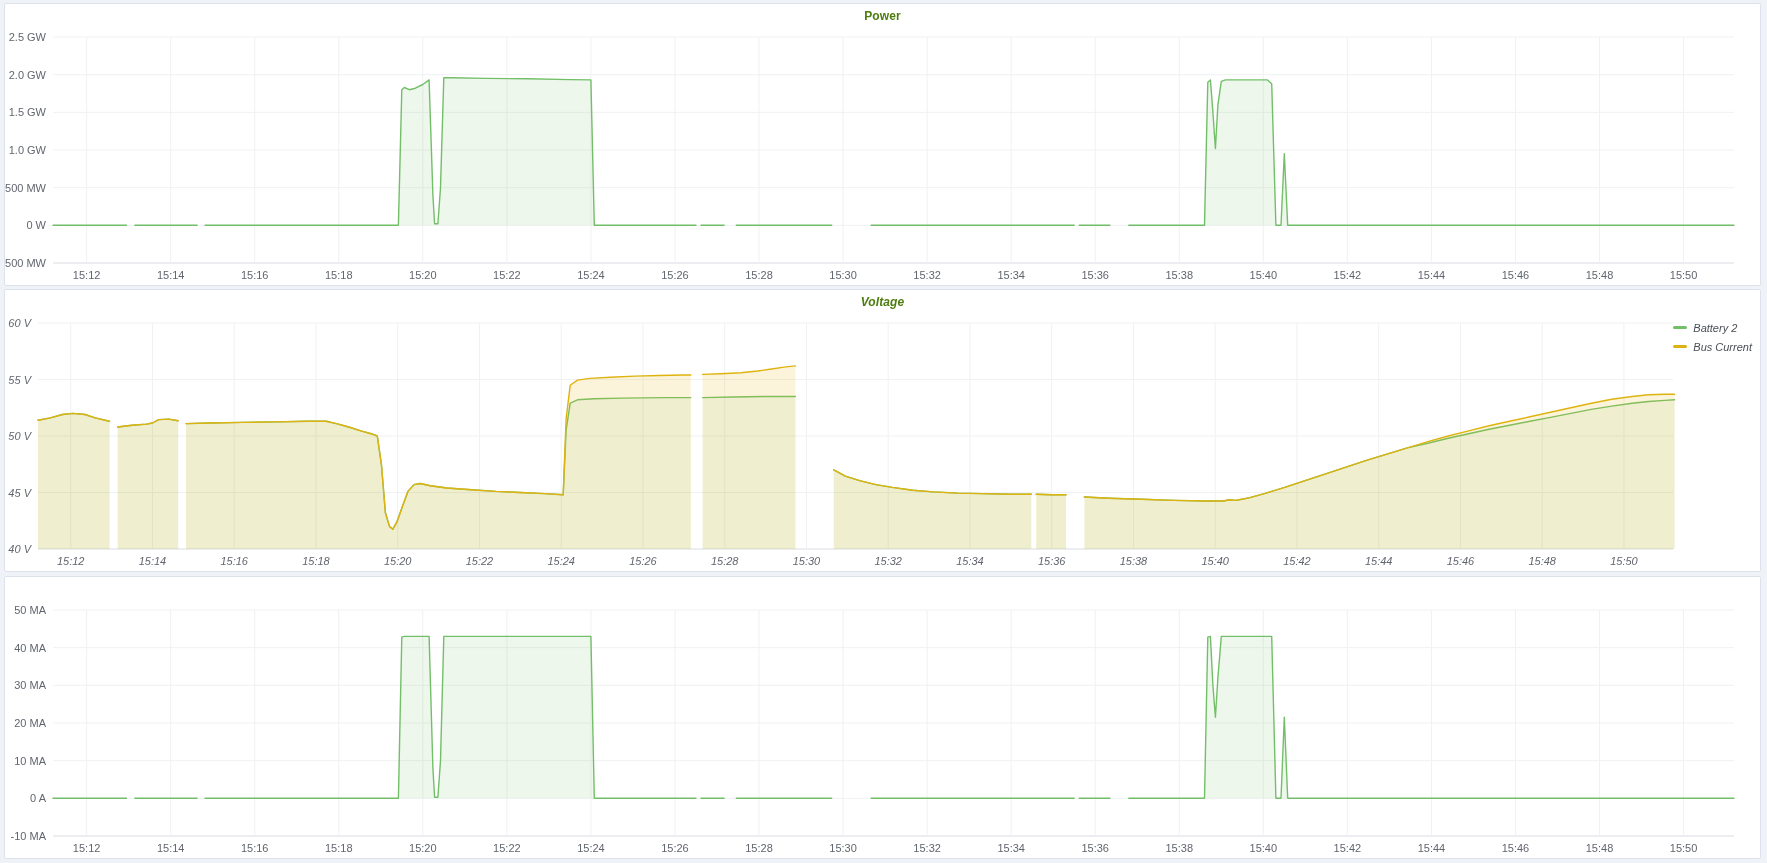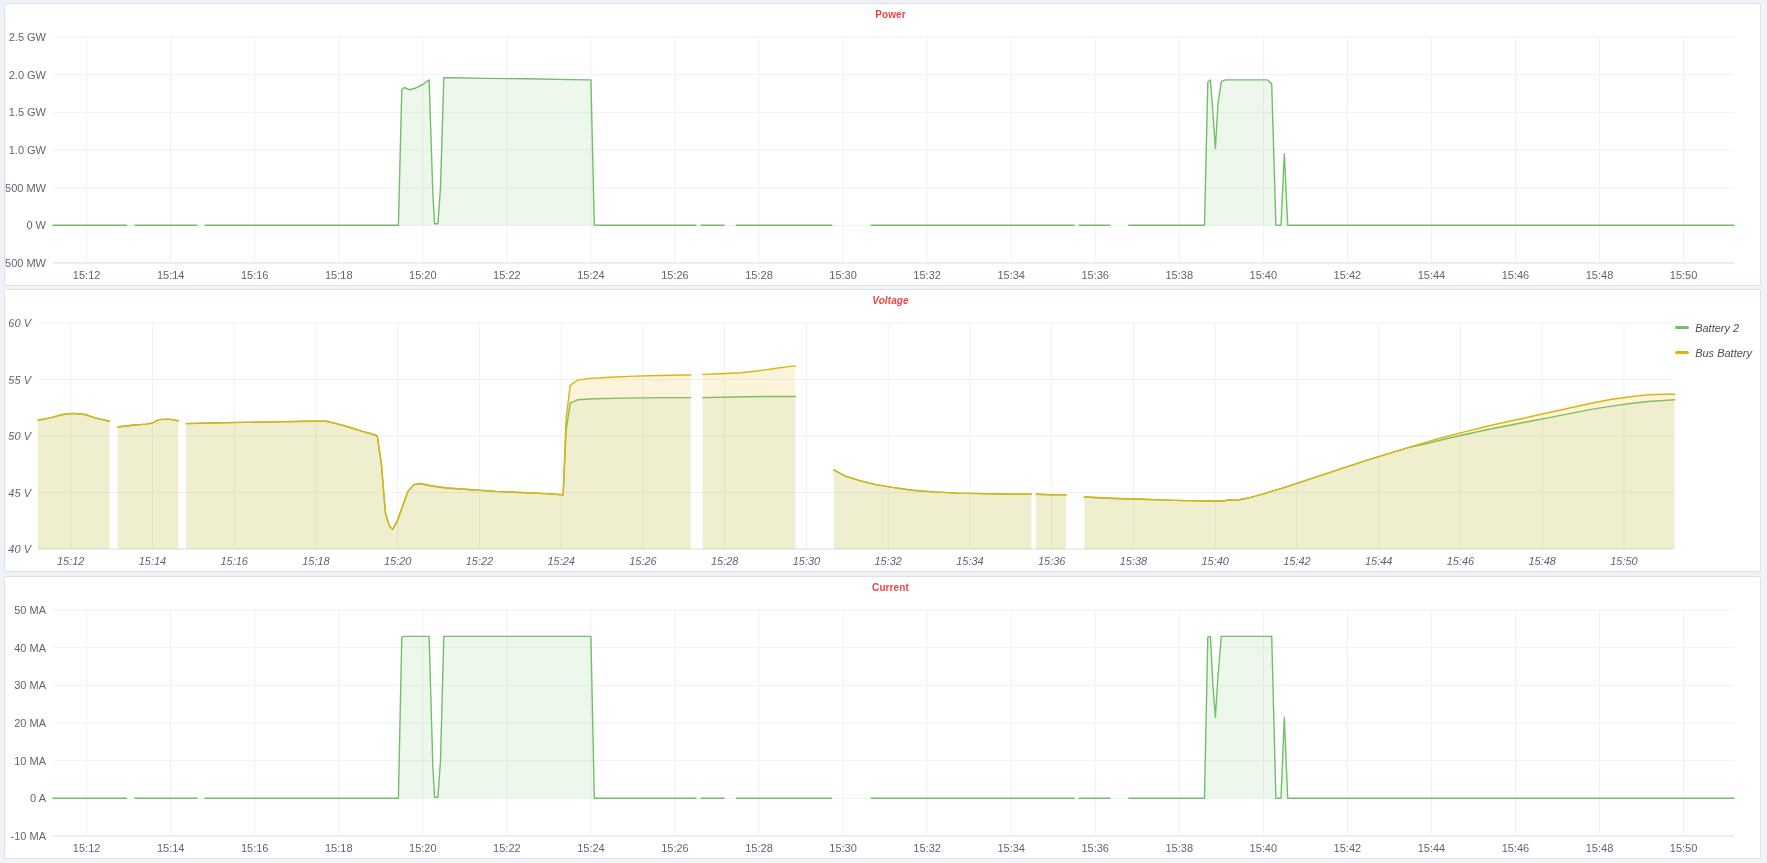--- a/index.html
+++ b/index.html
@@ -11,28 +11,28 @@
   }
   .panel{
     position:absolute;left:4px;width:1757px;height:283px;
     background:#ffffff;border:1px solid #dde3ec;border-radius:2px;
     box-sizing:border-box;
   }
   #panel-power{top:3px;}
   #panel-voltage{top:289px;font-style:italic;}
   #panel-current{top:576px;}
   .panel-title{
-    position:absolute;top:5px;left:8px;width:100%;text-align:center;
-    font-size:10px;font-weight:bold;color:#ef4444;letter-spacing:.1px;
+    position:absolute;top:5px;left:0;width:100%;text-align:center;
+    font-size:12px;font-weight:bold;color:#4d7c0f;letter-spacing:.1px;
     cursor:pointer;z-index:2;
   }
   .chart-svg{position:absolute;top:0;left:0;}
   .chart-svg text{font-family:"Liberation Sans", sans-serif;font-size:11px;fill:#61656d;}
   .legend{
-    position:absolute;top:30px;right:8px;z-index:3;display:flex;flex-direction:column;gap:10px;
+    position:absolute;top:30px;right:8px;z-index:3;display:flex;flex-direction:column;gap:4px;
   }
   .legend-item{display:flex;align-items:center;cursor:pointer;height:15px;}
   .legend-swatch{width:14px;height:3px;border-radius:2px;margin-right:6px;flex:0 0 auto;}
   .legend-label{font-size:11px;color:#4a4e55;white-space:nowrap;}
 </style>
 </head>
 <body>
 
 <div class="panel" id="panel-power">
   <div class="panel-title">Power</div>
@@ -192,27 +192,26 @@
       <path d="M1079.4 207.0 L1103.9 208.2 L1136.6 209.3 L1169.3 210.4 L1202.0 211.0 L1218.4 211.0 L1224.5 209.8 L1230.6 210.4 L1236.8 209.3 L1244.9 207.6 L1259.3 203.6 L1279.7 197.4 L1300.1 190.6 L1320.6 183.9 L1341.0 177.1 L1361.4 170.3 L1381.9 164.1 L1402.3 157.9 L1422.8 151.7 L1443.2 146.0 L1463.6 140.9 L1484.1 135.8 L1504.5 131.3 L1524.9 126.8 L1545.4 122.3 L1565.8 117.8 L1586.3 113.2 L1606.7 109.3 L1627.1 106.5 L1643.5 104.8 L1659.8 104.2 L1669.6 104.2 L1669.6 259 L1079.4 259 Z" fill="rgba(224,180,0,0.14)" stroke="none"></path>
       <path d="M1079.4 207.0 L1103.9 208.2 L1136.6 209.3 L1169.3 210.4 L1202.0 211.0 L1218.4 211.0 L1224.5 209.8 L1230.6 210.4 L1236.8 209.3 L1244.9 207.6 L1259.3 203.6 L1279.7 197.4 L1300.1 190.6 L1320.6 183.9 L1341.0 177.1 L1361.4 170.3 L1381.9 164.1 L1402.3 157.9 L1422.8 151.7 L1443.2 146.0 L1463.6 140.9 L1484.1 135.8 L1504.5 131.3 L1524.9 126.8 L1545.4 122.3 L1565.8 117.8 L1586.3 113.2 L1606.7 109.3 L1627.1 106.5 L1643.5 104.8 L1659.8 104.2 L1669.6 104.2" fill="none" stroke="#dfb30f" stroke-width="1.4" stroke-linejoin="round" stroke-linecap="round"></path>
     </svg>
   <div class="legend">
     <div class="legend-item">
       <span class="legend-swatch" style="background: rgb(115, 191, 105);"></span>
       <span class="legend-label">Battery 2</span>
     </div>
     <div class="legend-item">
       <span class="legend-swatch" style="background: rgb(223, 179, 15);"></span>
-      <span class="legend-label">Bus Battery</span>
+      <span class="legend-label">Bus Current</span>
     </div>
   </div>
 </div>
 
 <div class="panel" id="panel-current">
-  <div class="panel-title">Current</div>
   <svg class="chart-svg" width="1755" height="281" viewBox="0 0 1755 281">
       <line x1="48" x2="1729" y1="33" y2="33" stroke="#f0f1f3" stroke-width="1"></line>
       <text x="41" y="37" text-anchor="end">50 MA</text>
       <line x1="48" x2="1729" y1="70.66666666666666" y2="70.66666666666666" stroke="#f0f1f3" stroke-width="1"></line>
       <text x="41" y="74.66666666666666" text-anchor="end">40 MA</text>
       <line x1="48" x2="1729" y1="108.33333333333333" y2="108.33333333333333" stroke="#f0f1f3" stroke-width="1"></line>
       <text x="41" y="112.33333333333333" text-anchor="end">30 MA</text>
       <line x1="48" x2="1729" y1="146" y2="146" stroke="#f0f1f3" stroke-width="1"></line>
       <text x="41" y="150" text-anchor="end">20 MA</text>
       <line x1="48" x2="1729" y1="183.66666666666666" y2="183.66666666666666" stroke="#f0f1f3" stroke-width="1"></line>

